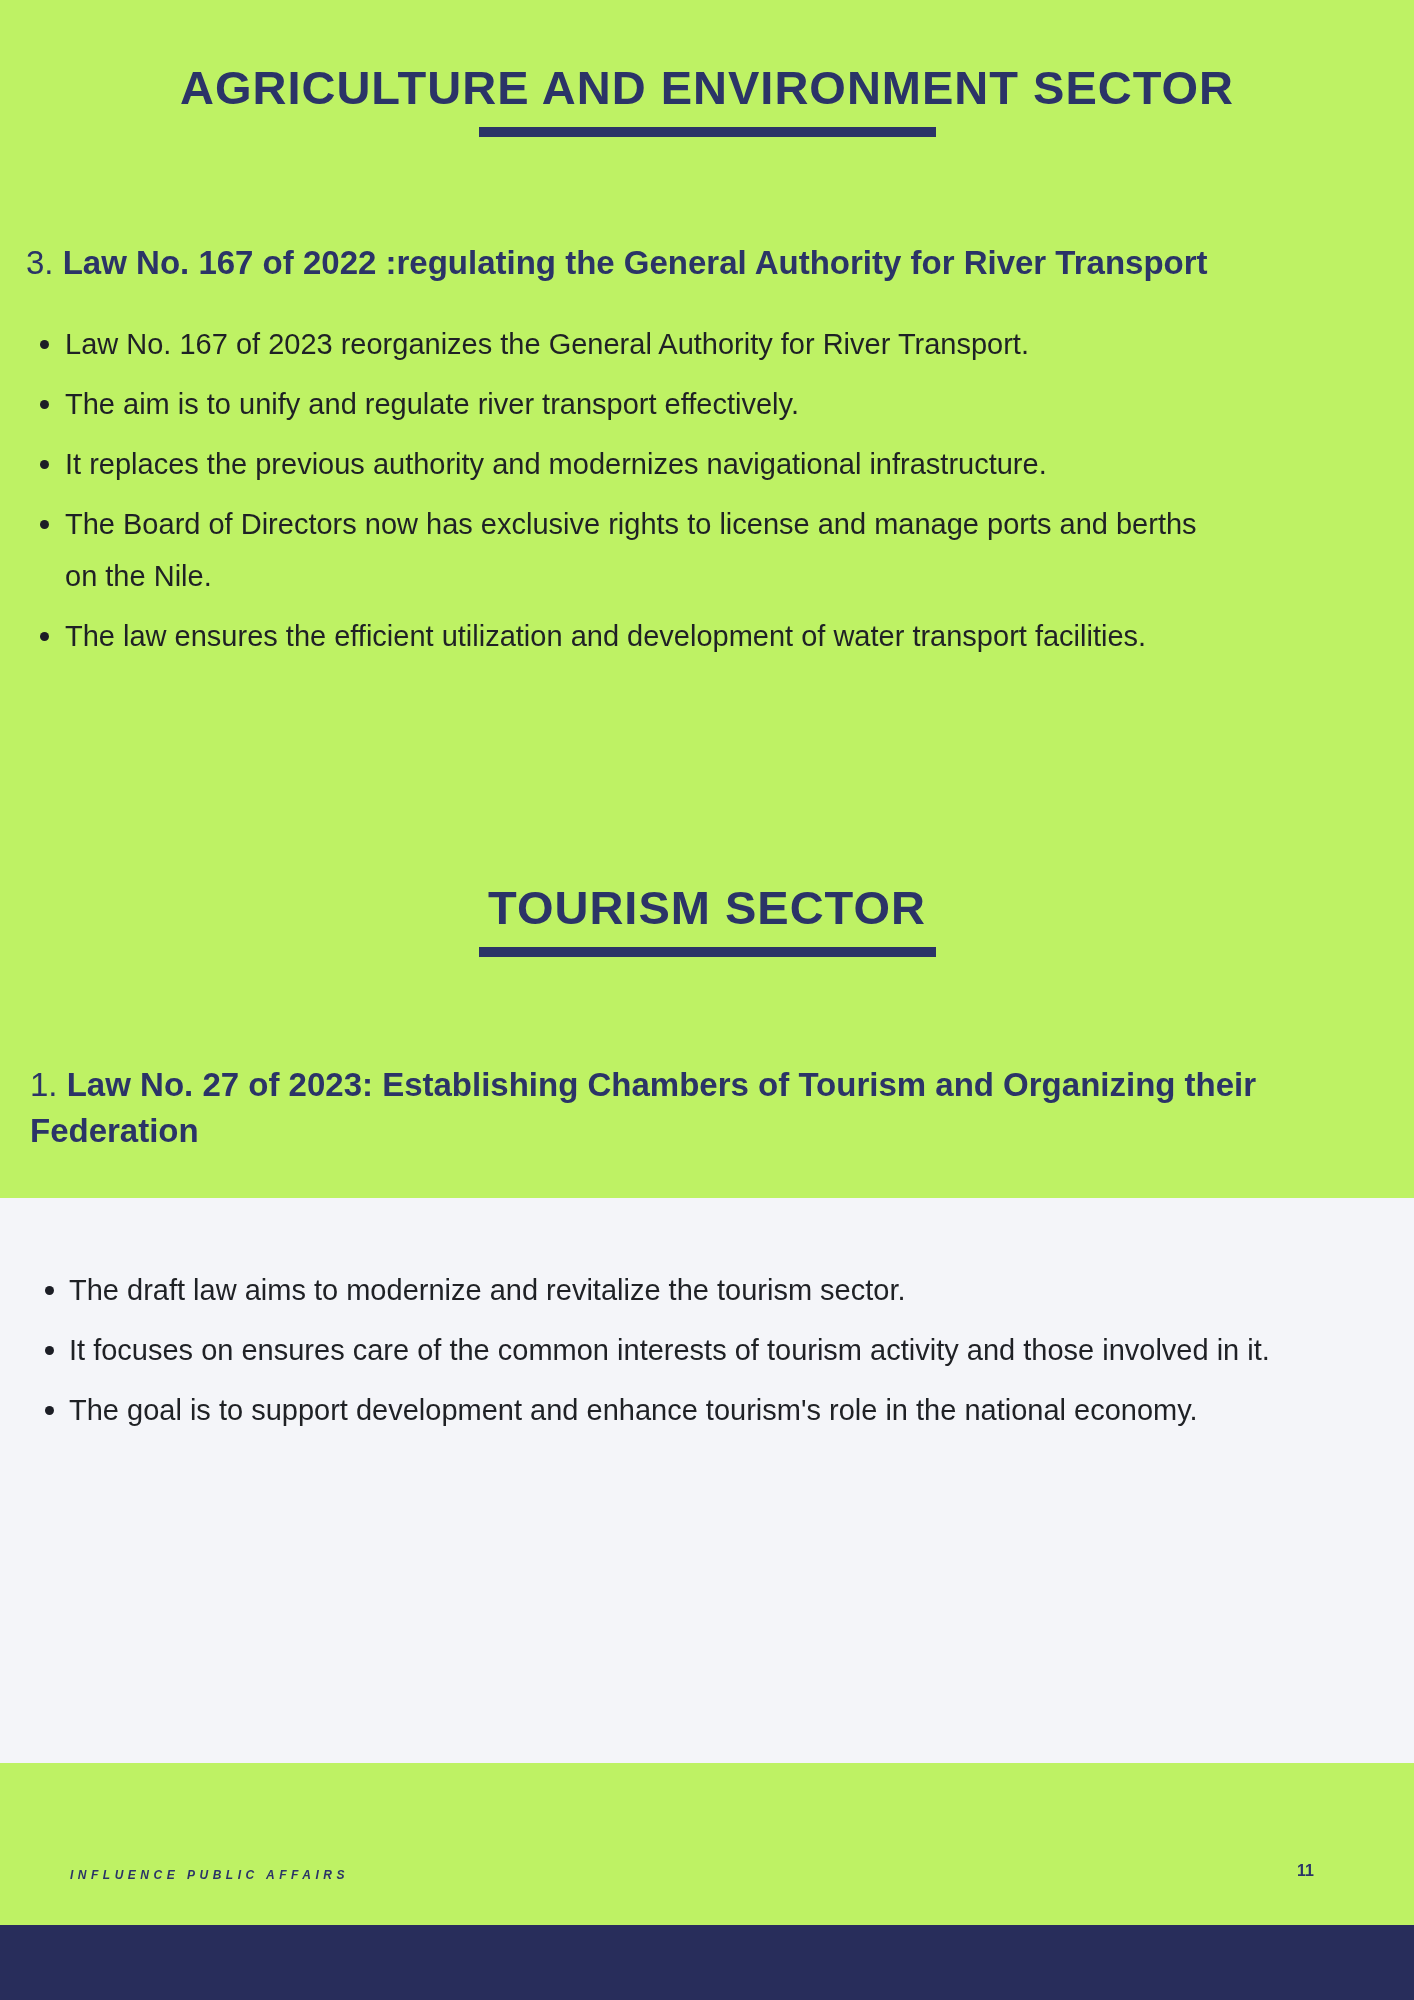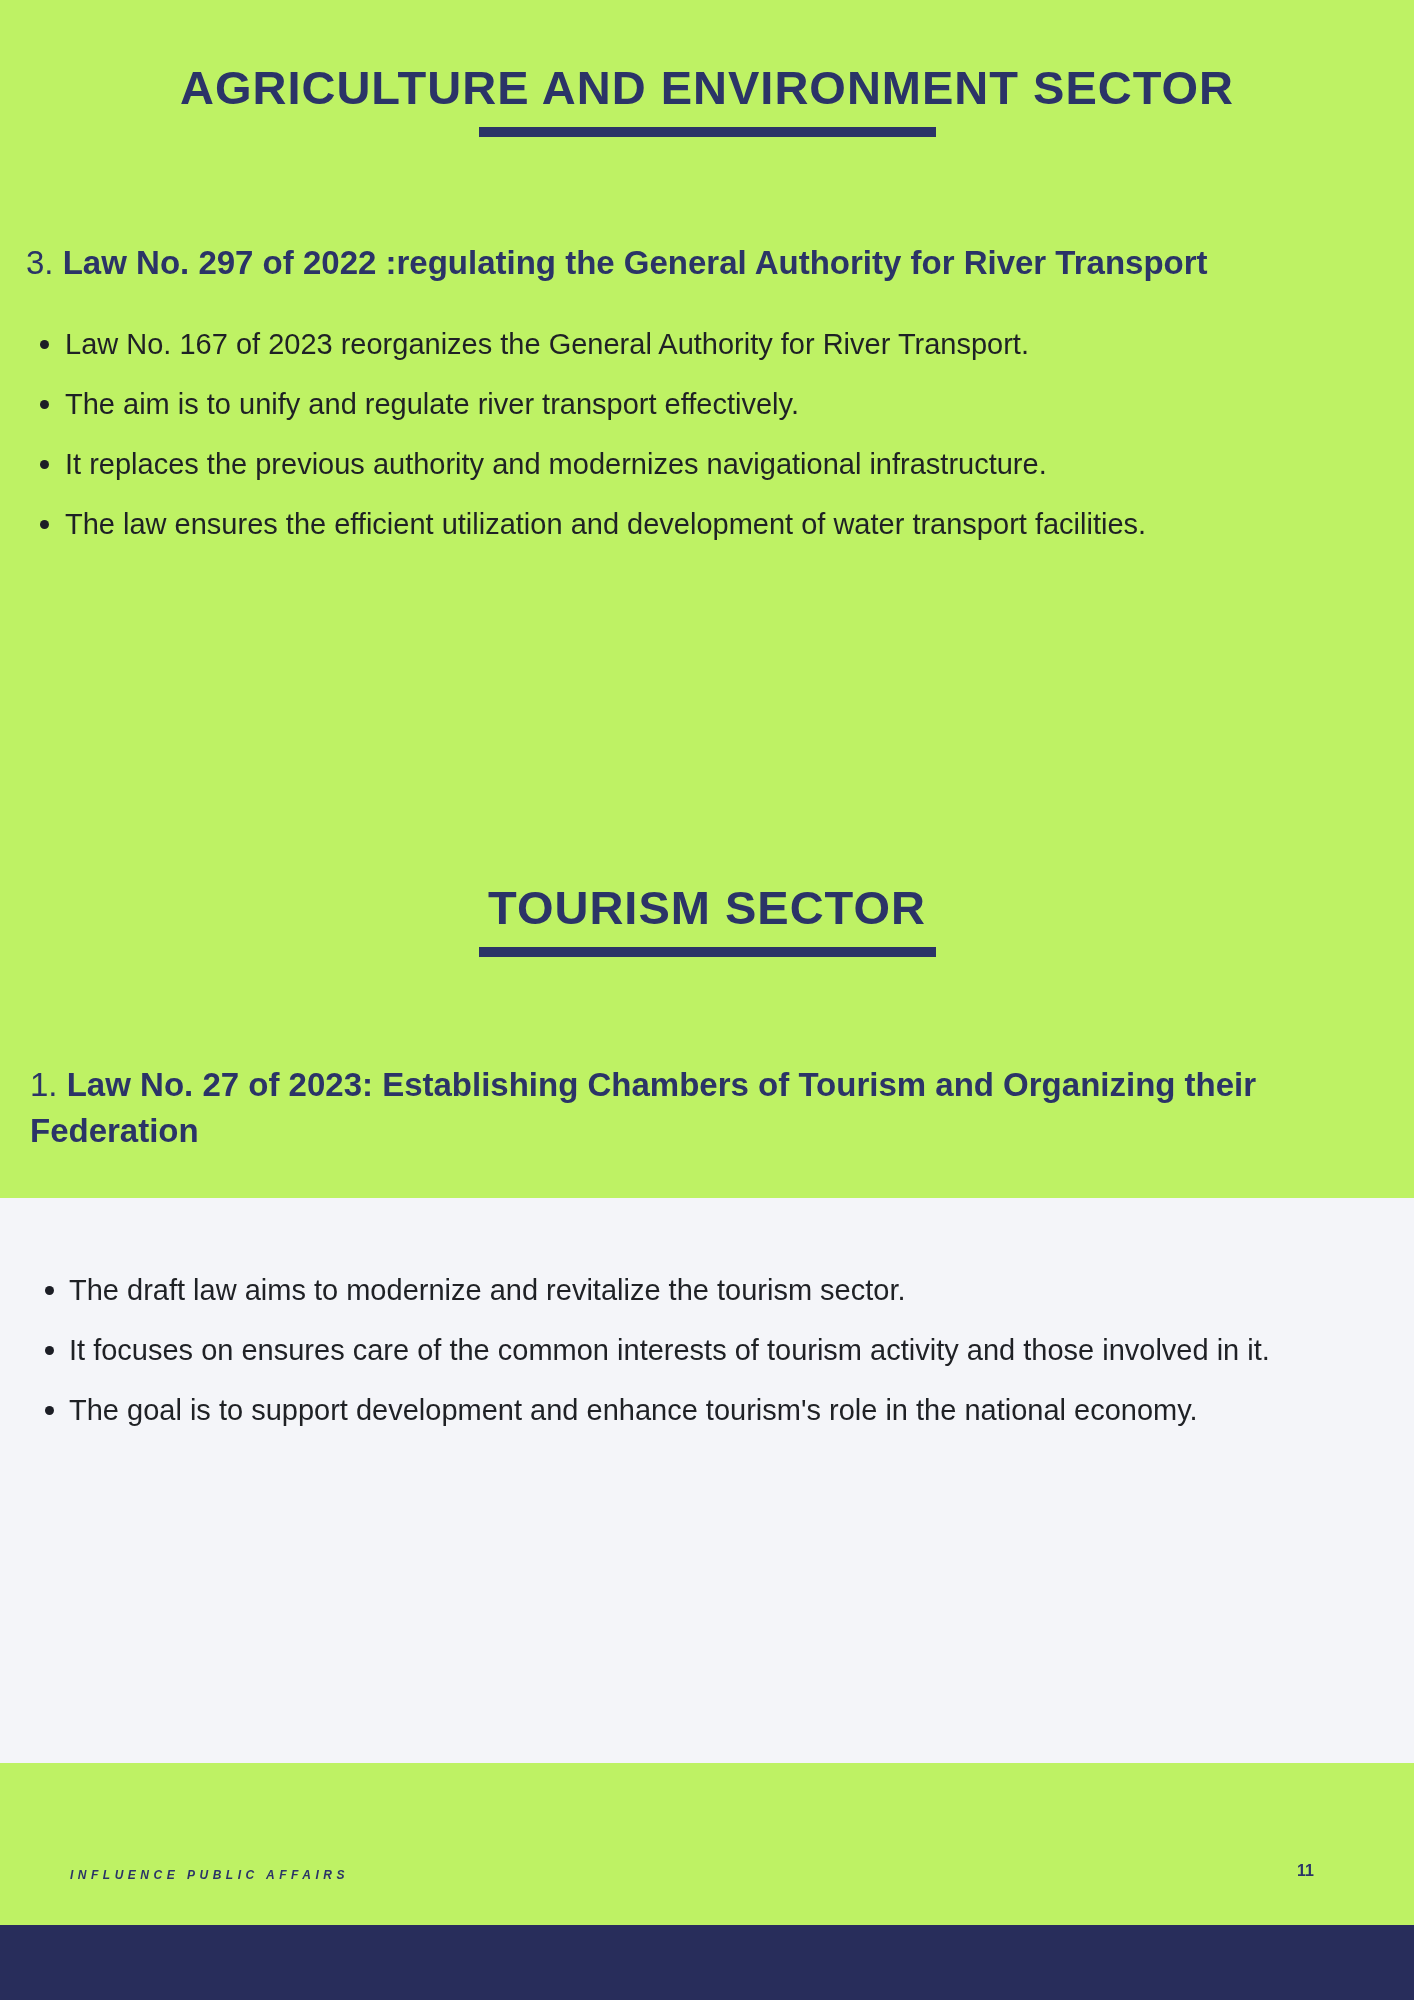--- a/index.html
+++ b/index.html
@@ -124,35 +124,39 @@
 
 <div class="page">
 
   <div class="title-block agri">
     <div class="section-title">AGRICULTURE AND ENVIRONMENT SECTOR</div>
     <div class="title-rule"></div>
   </div>
 
   <div class="law-heading agri">
     <span class="law-prefix">3.</span>
-    <span class="law-title-text">Law No. 297 of 2022 :regulating the General Authority for River Transport</span>
+    <span class="law-title-text">Law No. 167 of 2022 :regulating the General Authority for River Transport</span>
   </div>
 
   <ul class="bullet-list agri">
     <li>
       <span class="dot"></span>
       <span class="bullet-text">Law No. 167 of 2023 reorganizes the General Authority for River Transport.</span>
     </li>
     <li>
       <span class="dot"></span>
       <span class="bullet-text">The aim is to unify and regulate river transport effectively.</span>
     </li>
     <li>
       <span class="dot"></span>
       <span class="bullet-text">It replaces the previous authority and modernizes navigational infrastructure.</span>
+    </li>
+    <li>
+      <span class="dot"></span>
+      <span class="bullet-text">The Board of Directors now has exclusive rights to license and manage ports and berths on the Nile.</span>
     </li>
     <li>
       <span class="dot"></span>
       <span class="bullet-text">The law ensures the efficient utilization and development of water transport facilities.</span>
     </li>
   </ul>
 
   <div class="title-block tour">
     <div class="section-title">TOURISM SECTOR</div>
     <div class="title-rule"></div>

